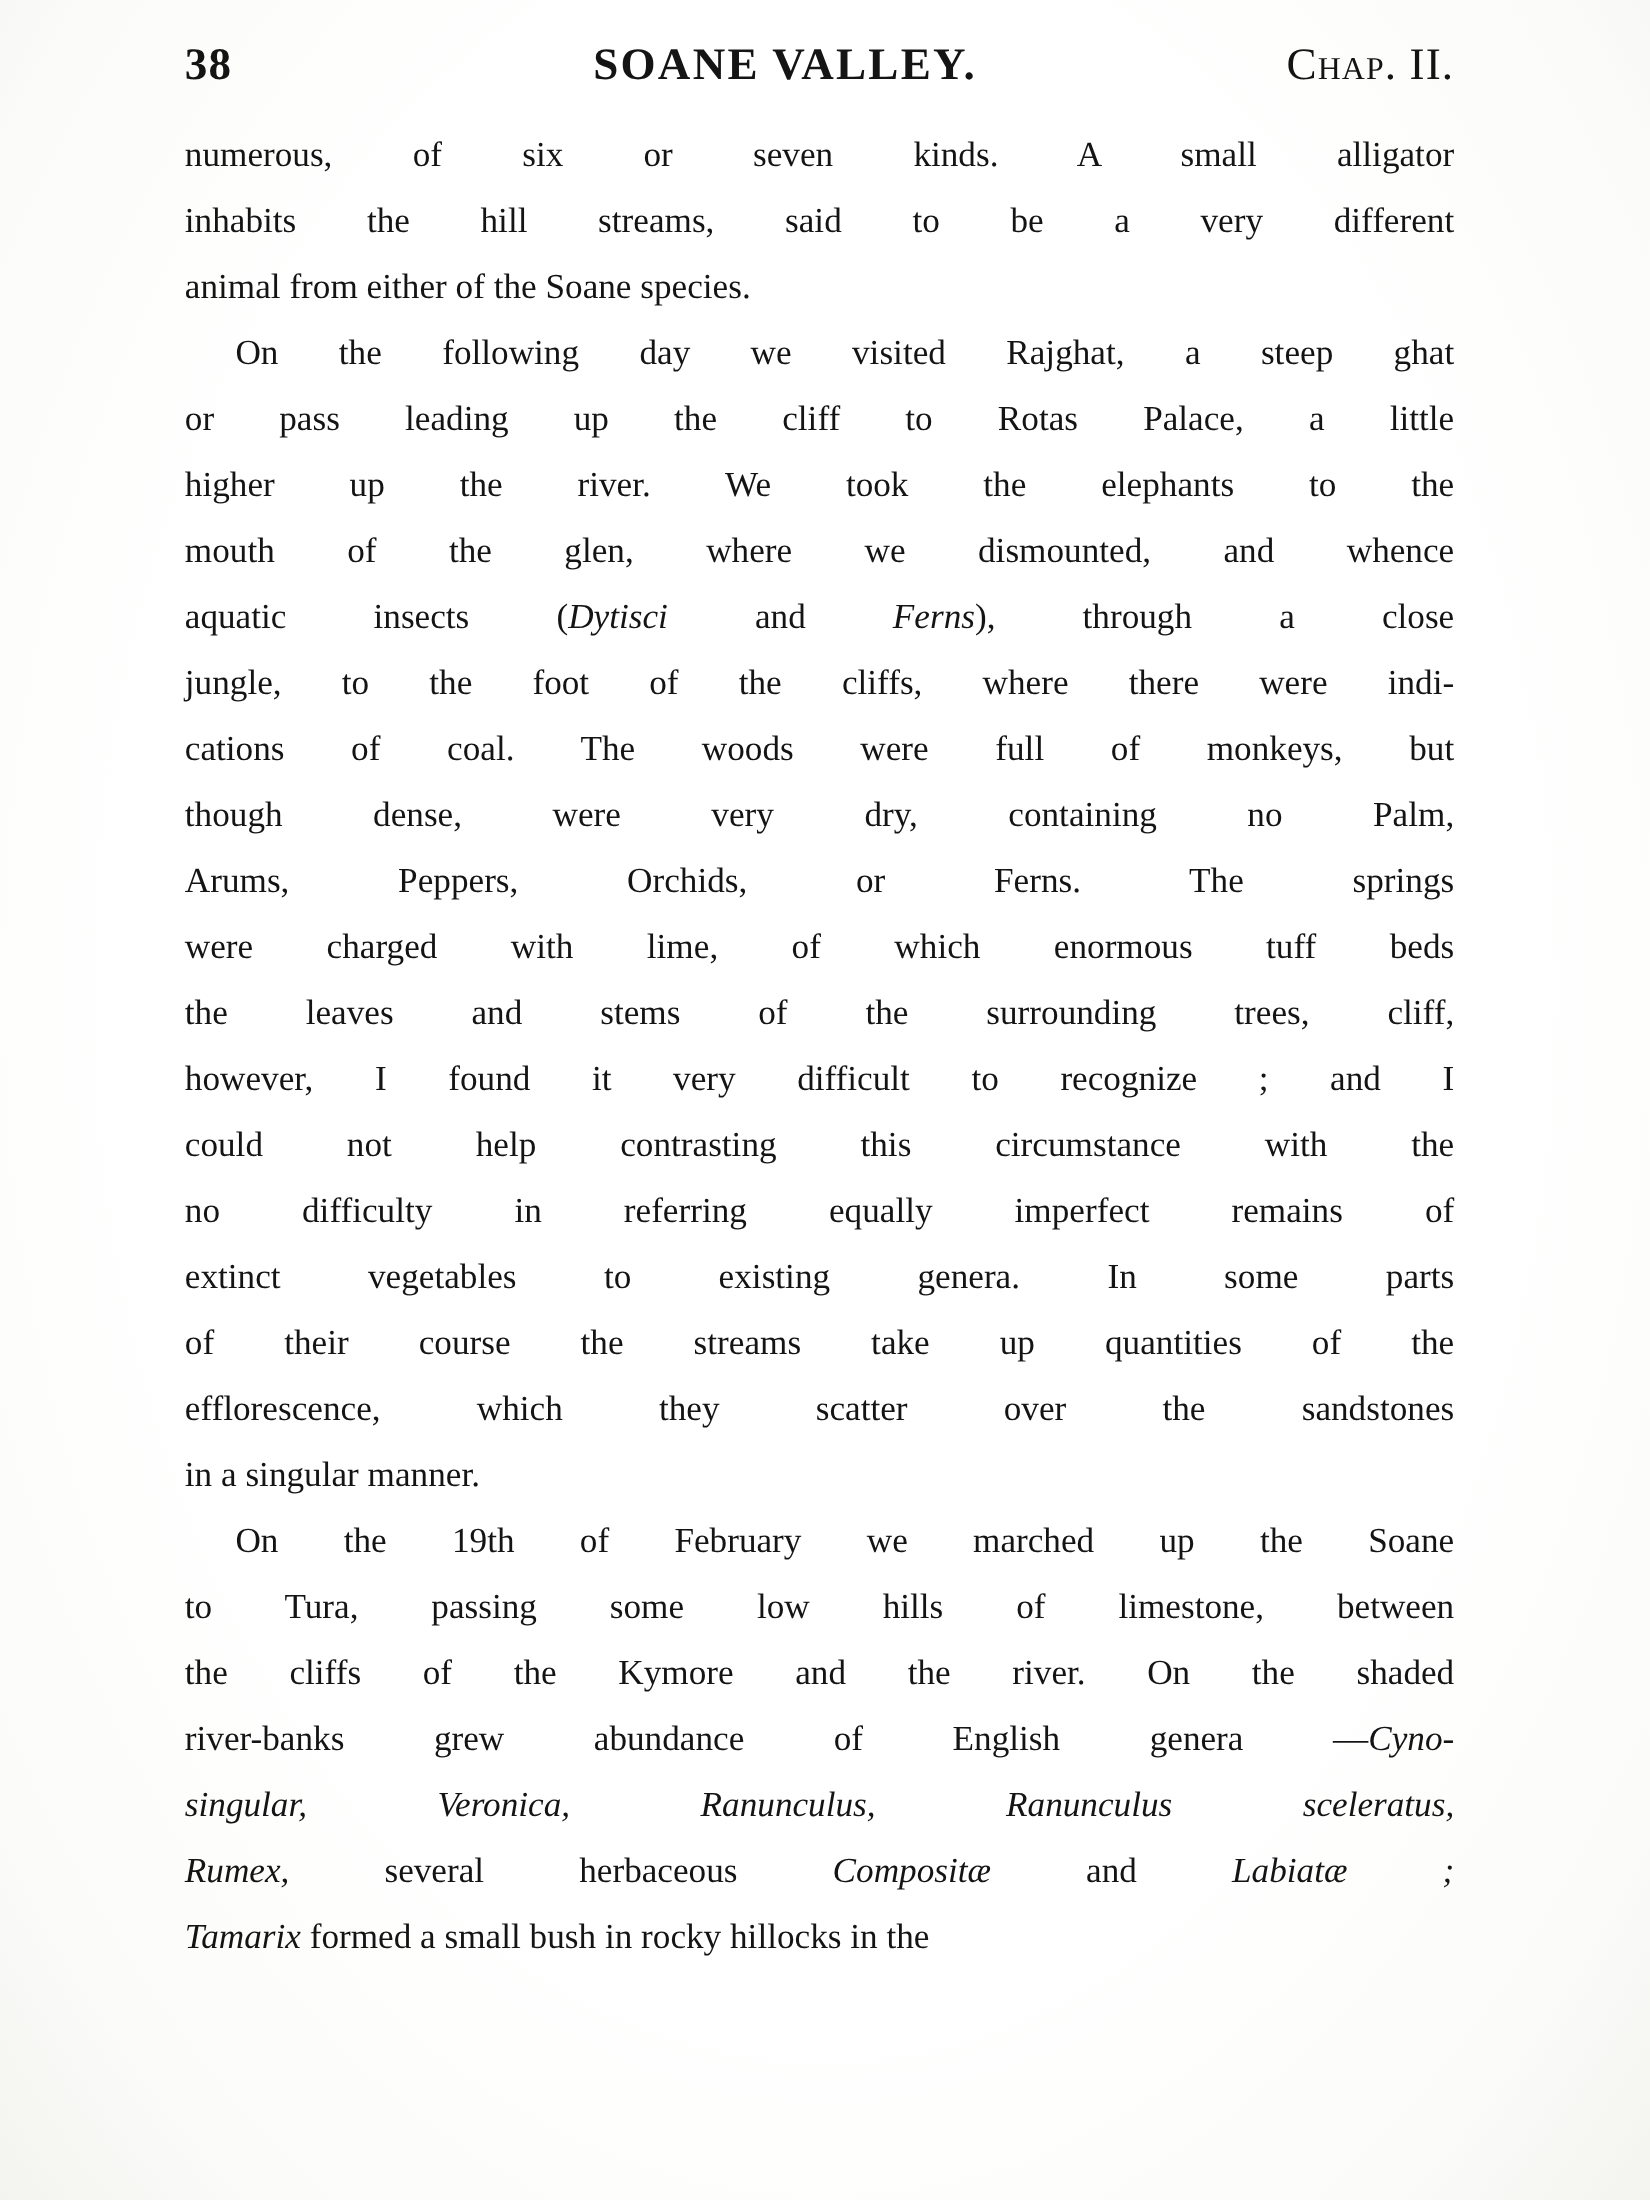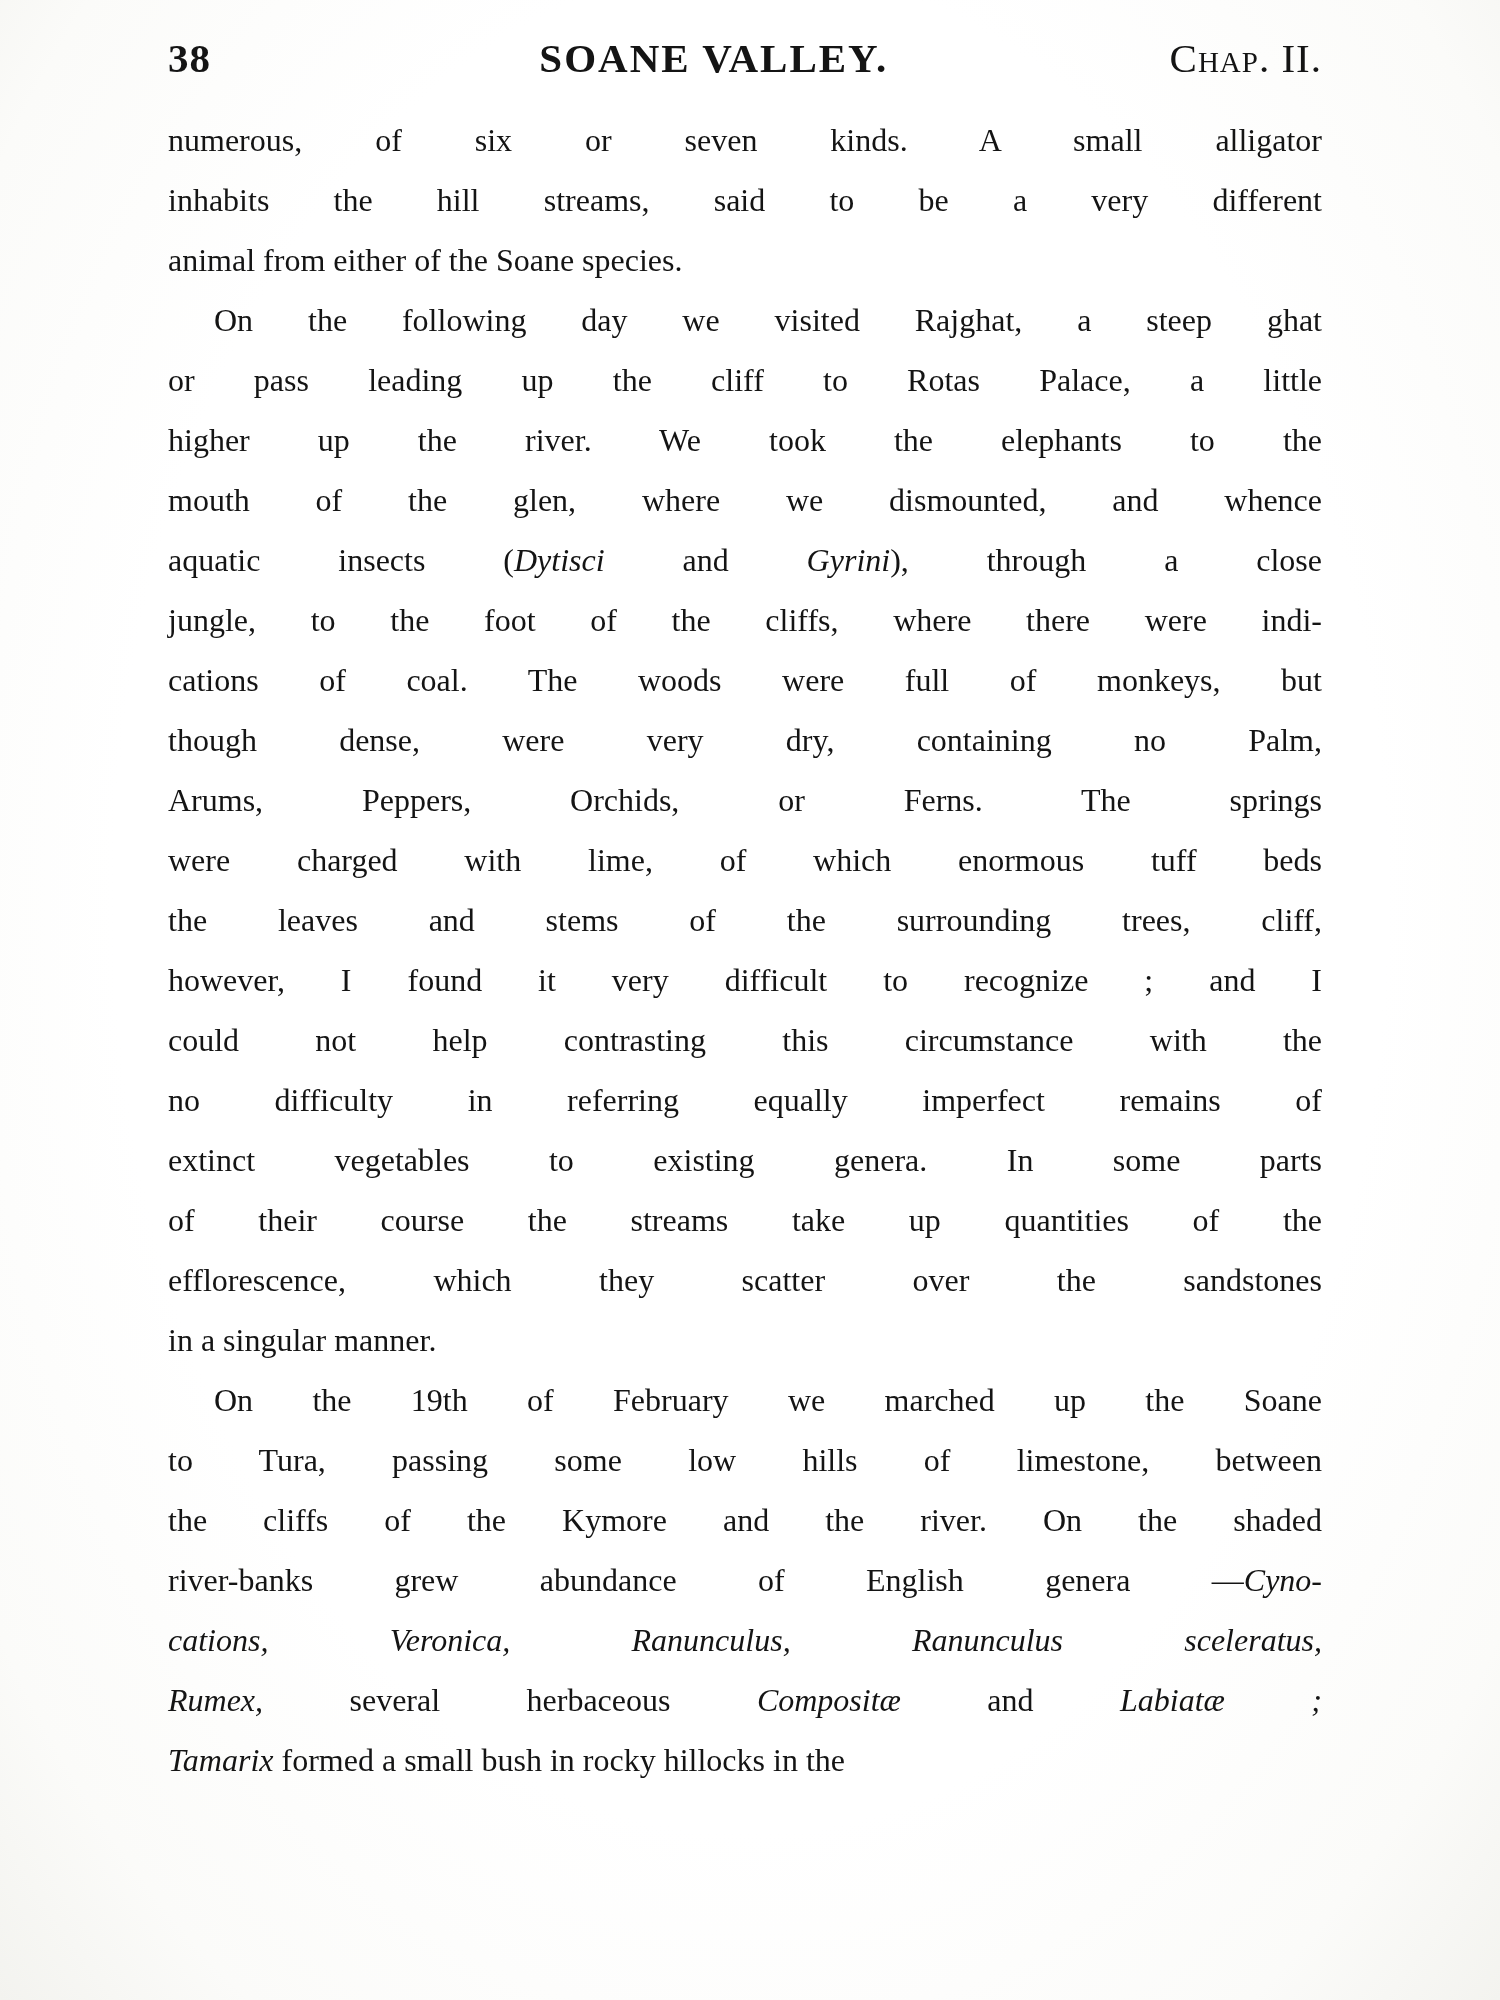--- a/index.html
+++ b/index.html
@@ -77,38 +77,38 @@
       <div class="paragraph">
         <div class="line"><span>numerous, of six or seven kinds.  A small alligator</span></div>
         <div class="line"><span>inhabits the hill streams, said to be a very different</span></div>
         <div class="line last"><span>animal from either of the Soane species.</span></div>
       </div>
       <div class="paragraph">
         <div class="line indent"><span>On the following day we visited Rajghat, a steep ghat</span></div>
         <div class="line"><span>or pass leading up the cliff to Rotas Palace, a little</span></div>
         <div class="line"><span>higher up the river.  We took the elephants to the</span></div>
         <div class="line"><span>mouth of the glen, where we dismounted, and whence</span></div>
-        <div class="line"><span>aquatic insects (</span><span class="it">Dytisci</span><span> and </span><span class="it">Gyrini</span><span>), through a close</span></div>
+        <div class="line"><span>aquatic insects (</span><span class="it">Dytisci</span><span> and </span><span class="it">Ferns</span><span>), through a close</span></div>
         <div class="line"><span>jungle, to the foot of the cliffs, where there were indi-</span></div>
         <div class="line"><span>cations of coal.  The woods were full of monkeys, but</span></div>
         <div class="line"><span>though dense, were very dry, containing no Palm,</span></div>
         <div class="line"><span>Arums, Peppers, Orchids, or Ferns.  The springs</span></div>
         <div class="line"><span>were charged with lime, of which enormous tuff beds</span></div>
         <div class="line"><span>the leaves and stems of the surrounding trees, cliff,</span></div>
         <div class="line"><span>however, I found it very difficult to recognize ; and I</span></div>
         <div class="line"><span>could not help contrasting this circumstance with the</span></div>
         <div class="line"><span>no difficulty in referring equally imperfect remains of</span></div>
         <div class="line"><span>extinct vegetables to existing genera.  In some parts</span></div>
         <div class="line"><span>of their course the streams take up quantities of the</span></div>
         <div class="line"><span>efflorescence, which they scatter over the sandstones</span></div>
         <div class="line last"><span>in a singular manner.</span></div>
       </div>
       <div class="paragraph">
         <div class="line indent"><span>On the 19th of February we marched up the Soane</span></div>
         <div class="line"><span>to Tura, passing some low hills of limestone, between</span></div>
         <div class="line"><span>the cliffs of the Kymore and the river.  On the shaded</span></div>
         <div class="line"><span>river-banks grew abundance of English genera —</span><span class="it">Cyno-</span></div>
-        <div class="line"><span class="it">cations,</span><span> </span><span class="it">Veronica,</span><span> </span><span class="it">Ranunculus,</span><span> </span><span class="it">Ranunculus sceleratus,</span></div>
+        <div class="line"><span class="it">singular,</span><span> </span><span class="it">Veronica,</span><span> </span><span class="it">Ranunculus,</span><span> </span><span class="it">Ranunculus sceleratus,</span></div>
         <div class="line"><span class="it">Rumex,</span><span> several herbaceous </span><span class="it">Compositæ</span><span> and </span><span class="it">Labiatæ ;</span></div>
         <div class="line last"><span class="it">Tamarix</span><span> formed a small bush in rocky hillocks in the</span></div>
       </div>
     </div>
 </div>
 
 </body></html>

